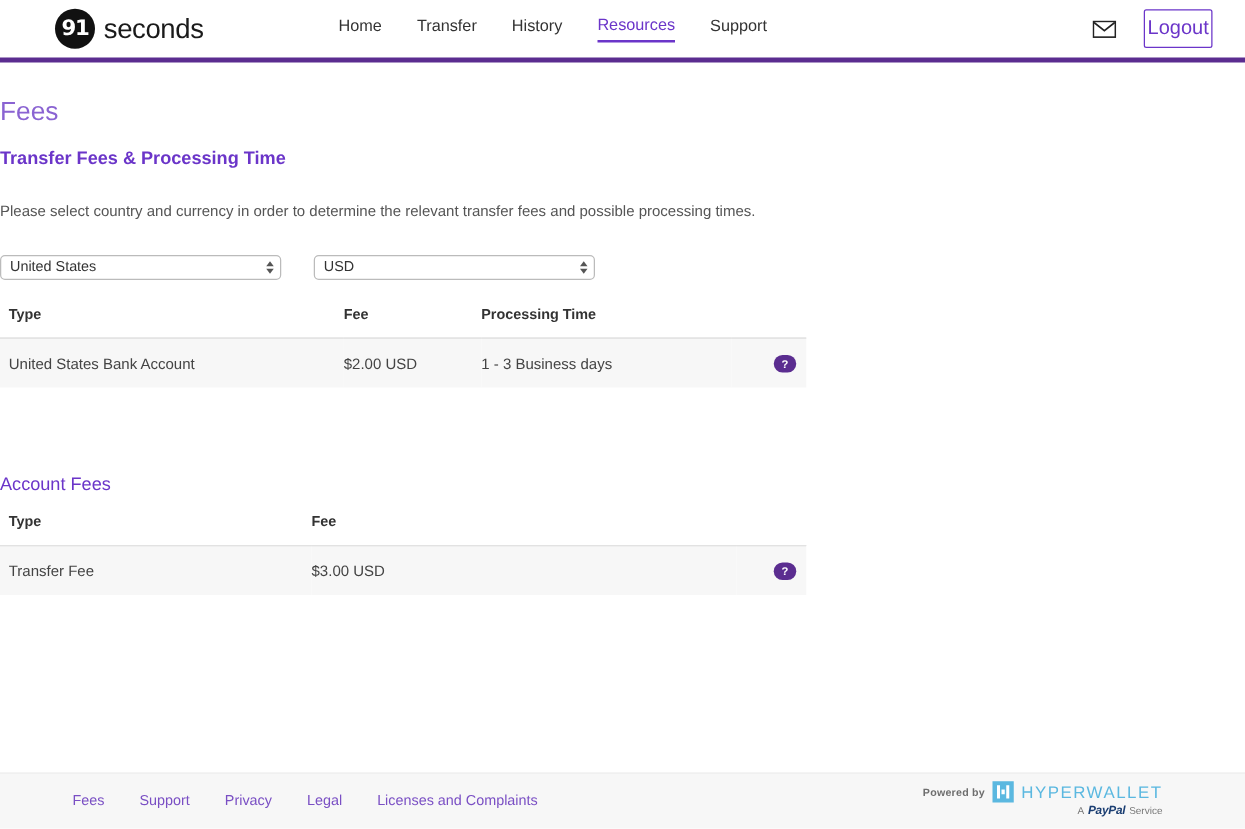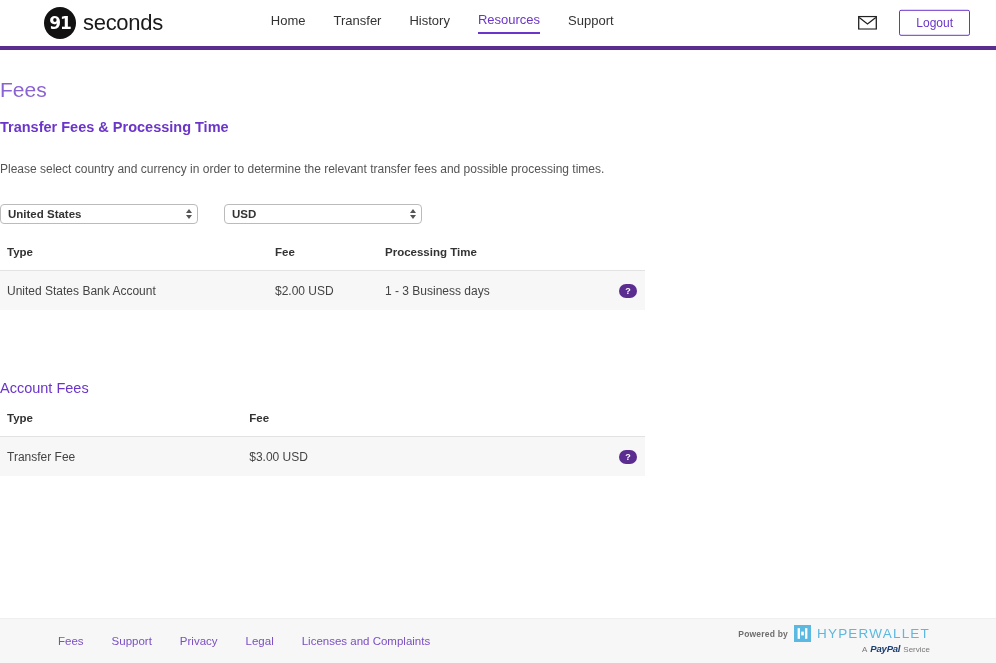--- a/index.html
+++ b/index.html
@@ -82,22 +82,22 @@
     transform: translateY(-50%);
     display: flex;
     align-items: center;
     gap: 22px;
   }
   .mail-icon { width: 19px; height: 14px; display: block; cursor: pointer; }
   .logout-btn {
     border: 1px solid #6b35c9;
     color: #6b35c9;
     background: #ffffff;
-    font-size: 12px;
-    padding: 5px 16px;
+    font-size: 16px;
+    padding: 5px 2px;
     border-radius: 2px;
     cursor: pointer;
     font-family: "Liberation Sans", sans-serif;
     line-height: 1.2;
     text-align: center;
   }
 
   
   .page {
     display: flex;
@@ -137,33 +137,32 @@
   }
   .section-desc {
     color: #555555;
     font-size: 12px;
     margin: 0 0 28px 0;
   }
 
   .selects { display: flex; gap: 26px; margin-bottom: 22px; }
   .select-wrap { position: relative; }
   .select-box {
-    width: 198px;
+    width: 225px;
     height: 20px;
     border: 1px solid #bbbbbb;
     border-radius: 4px;
     background: #ffffff;
     font-size: 11.5px;
     color: #333333;
     padding: 0 20px 0 7px;
     display: flex;
     align-items: center;
     cursor: pointer;
     font-family: "Liberation Sans", sans-serif;
-    font-weight: bold;
   }
   .select-arrows {
     position: absolute;
     right: 6px; top: 50%;
     transform: translateY(-50%);
     display: flex;
     flex-direction: column;
     gap: 2px;
     pointer-events: none;
   }

